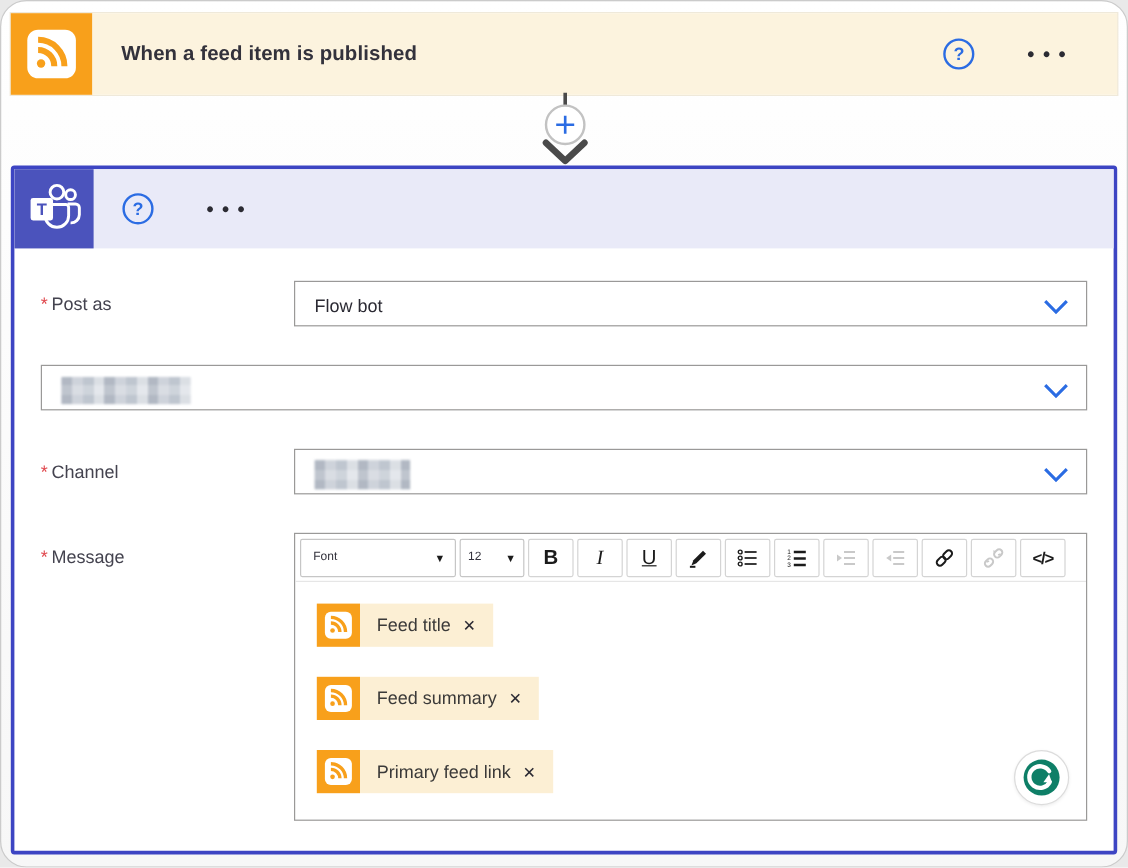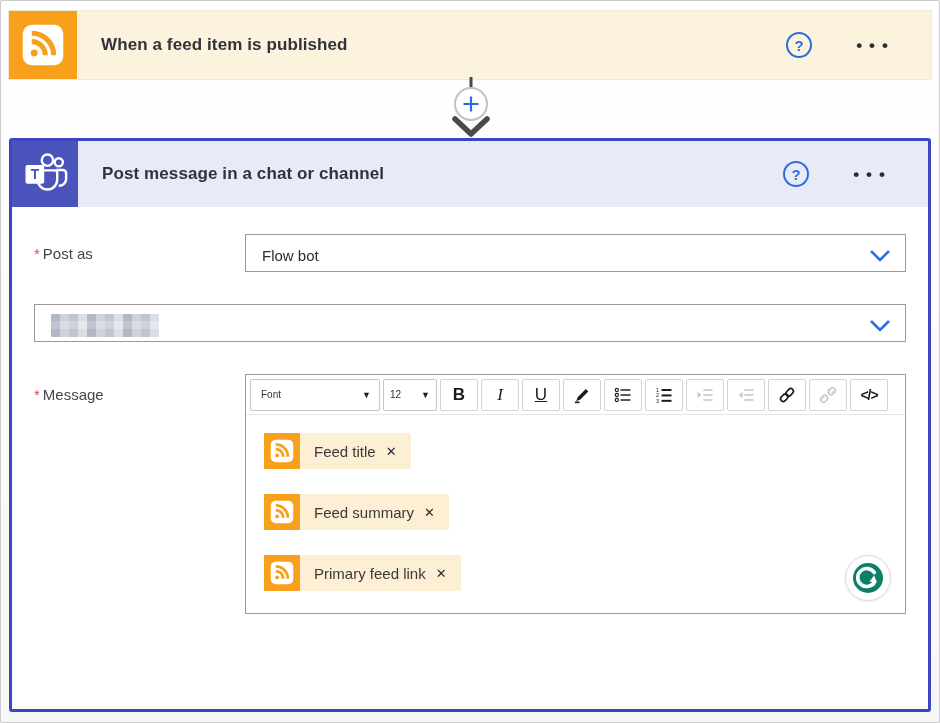--- a/index.html
+++ b/index.html
@@ -1,20 +1,20 @@
 <!DOCTYPE html>
 <html><head>
 <meta charset="utf-8">
 <style>
   * { margin:0; padding:0; box-sizing:border-box; }
   body { background:#e9e9e9; font-family:"Liberation Sans", sans-serif; }
   .stage {
     position:relative; width:940px; height:723px; margin:0 auto;
     background:linear-gradient(180deg,#ffffff 0%, #f7f7f7 100%);
-    border:1px solid #cbcbcb; border-radius:2px; overflow:hidden;
+    border:1px solid #cbcbcb; border-radius:22px; overflow:hidden;
   }
 
   
   .trigger-card {
     position:absolute; left:8px; top:10px; right:8px; height:68px;
     display:flex; box-shadow:0 0 0 1px #efe9da;
   }
   .block-icon { flex:0 0 68px; display:flex; align-items:center; justify-content:center; }
   .trigger-card .block-icon { background:#F8A01B; }
   .trigger-body {
@@ -158,21 +158,20 @@
             <circle cx="49" cy="17.5" r="5"></circle>
             <path d="M46 27 h8 a4 4 0 0 1 4 4 v7 a8.5 8.5 0 0 1 -9 8.4"></path>
             <circle cx="35" cy="15" r="7"></circle>
             <path d="M25 27.5 h19 a3 3 0 0 1 3 3 v8.5 a12 12 0 0 1 -24 0 z"></path>
           </g>
           <rect x="8" y="21" width="23" height="23" rx="2.5" fill="#ffffff"></rect>
           <text x="19.5" y="38.5" text-anchor="middle" font-size="17" font-weight="bold" fill="#4B53BC" font-family="Liberation Sans, sans-serif">T</text>
         </svg>
       </div>
       <div class="action-header-body">
-        <span class="card-title">Post message in a chat or channel</span>
         <button class="help-btn">?</button>
         <button class="more-btn">•••</button>
       </div>
     </div>
 
     <div class="form">
 
       <div class="form-row">
         <span class="field-label"><span class="req">*</span><span>Post as</span></span>
         <div class="dropdown">
@@ -190,20 +189,31 @@
         <div class="dropdown">
           <span class="mosaic team"></span>
           <span class="chev">
             <svg width="22" height="13" viewBox="0 0 22 13">
                 <path d="M2 2 L11 11 L20 2" fill="none" stroke="#2b6ce3" stroke-width="2.6"></path>
               </svg>
           </span>
         </div>
       </div>
 
+      <div class="form-row">
+        <span class="field-label"><span class="req">*</span><span>Channel</span></span>
+        <div class="dropdown">
+          <span class="mosaic channel"></span>
+          <span class="chev">
+            <svg width="22" height="13" viewBox="0 0 22 13">
+                <path d="M2 2 L11 11 L20 2" fill="none" stroke="#2b6ce3" stroke-width="2.6"></path>
+              </svg>
+          </span>
+        </div>
+      </div>
 
       <div class="form-row message-row">
         <span class="field-label"><span class="req">*</span><span>Message</span></span>
 
         <div class="editor">
           <div class="toolbar">
 
             <div class="tb-select font">
               <span class="sel-text">Font</span>
               <span class="tri">▼</span>

